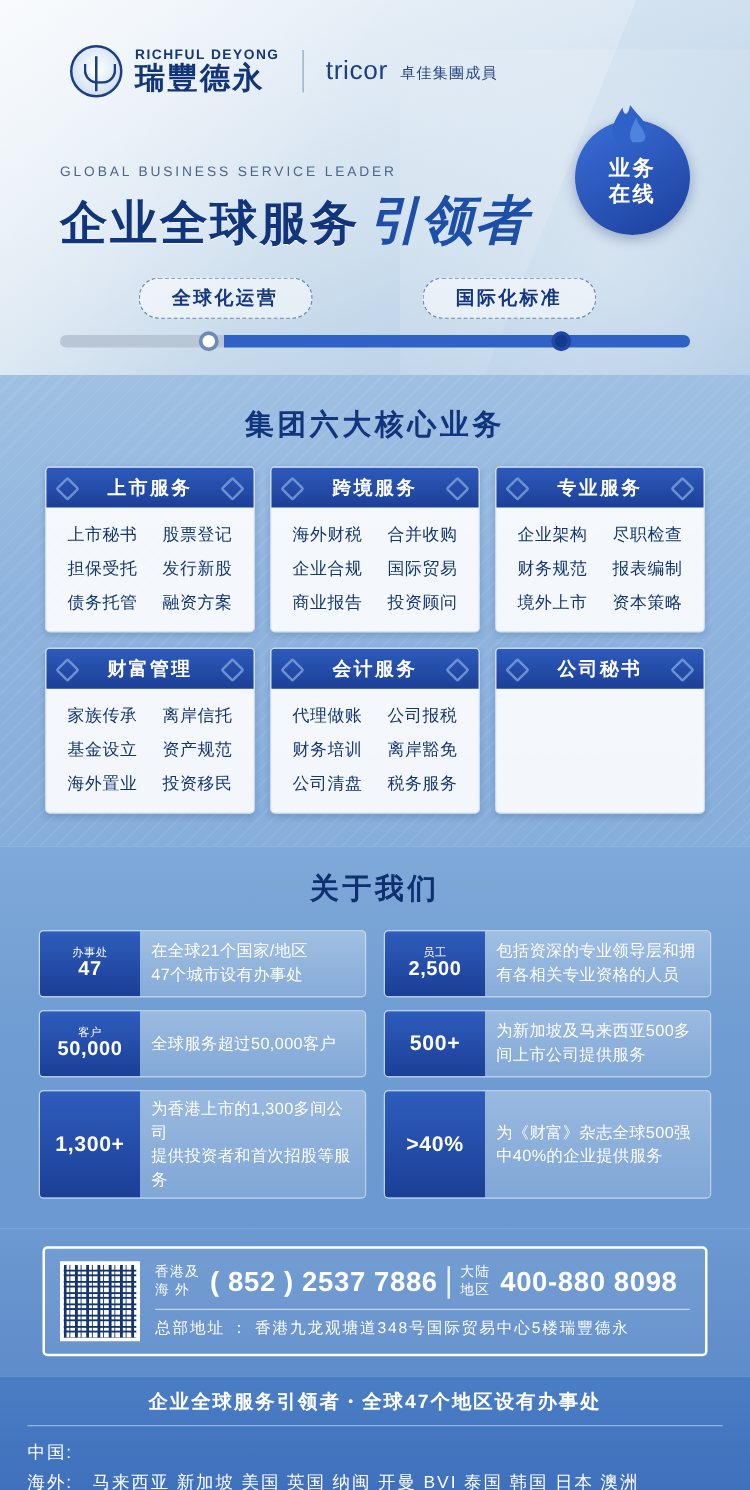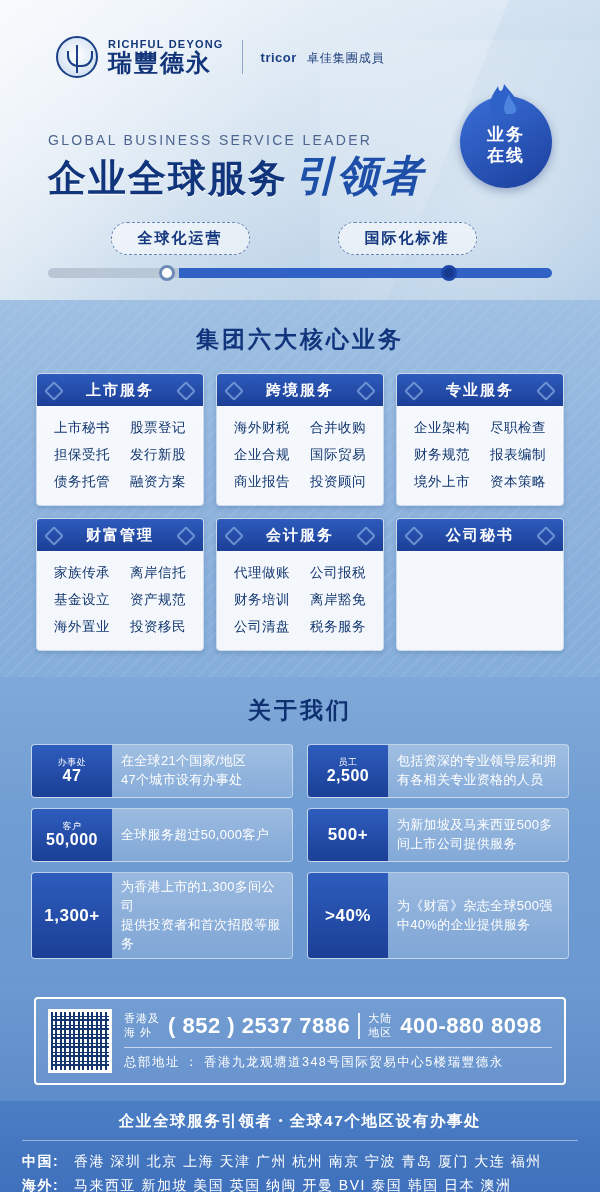--- a/index.html
+++ b/index.html
@@ -87,36 +87,36 @@
     color: #12357a;
     letter-spacing: 2px;
     line-height: 1.1;
   }
   .brand-div {
     width: 1px; height: 34px;
     background: #8fa6c6;
     margin: 0 8px;
   }
   .tricor {
-    font-size: 13px;
-    font-weight: bold;
+    font-size: 21px;
+    font-weight: normal;
     color: #1b3f87;
     letter-spacing: .5px;
   }
   .tricor-cn {
     font-size: 12px;
     color: #23427f;
     letter-spacing: 1px;
     margin-top: 2px;
   }
 
   .hero-en {
     position: absolute;
     left: 48px; top: 132px;
-    font-size: 14px;
+    font-size: 11px;
     letter-spacing: 2.3px;
     color: #4d6590;
     z-index: 4;
   }
   .hero-title {
     position: absolute;
     left: 48px; top: 148px;
     z-index: 4;
     display: flex;
     align-items: flex-end;
@@ -398,21 +398,21 @@
   }
   .region-row {
     width: 556px;
     margin: 0 auto;
     display: flex;
     align-items: flex-start;
     font-size: 14px;
     letter-spacing: 1.5px;
     line-height: 1.7;
   }
-  .region-row .k { flex: none; width: 52px; font-weight: bold; }
+  .region-row .k { flex: none; width: 52px; font-weight: normal; }
 </style>
 </head>
 <body>
 
 <div class="page">
 
   <div class="hero">
 
     <div class="brand">
       <div class="brand-seal"></div>
@@ -600,21 +600,20 @@
         </div>
         <div class="addr">总部地址 ： 香港九龙观塘道348号国际贸易中心5楼瑞豐德永</div>
       </div>
     </div>
   </div>
 
   <div class="footer">
     <div class="footer-title">企业全球服务引领者・全球47个地区设有办事处</div>
     <div class="region-row">
       <span class="k">中国:</span>
-      <span>香港 深圳 北京 上海 天津 广州 杭州 南京 宁波 青岛 厦门 大连 福州</span>
     </div>
     <div class="region-row">
       <span class="k">海外:</span>
       <span>马来西亚 新加坡 美国 英国 纳闽 开曼 BVI 泰国 韩国 日本 澳洲</span>
     </div>
   </div>
 
 </div>
 
 </body></html>

